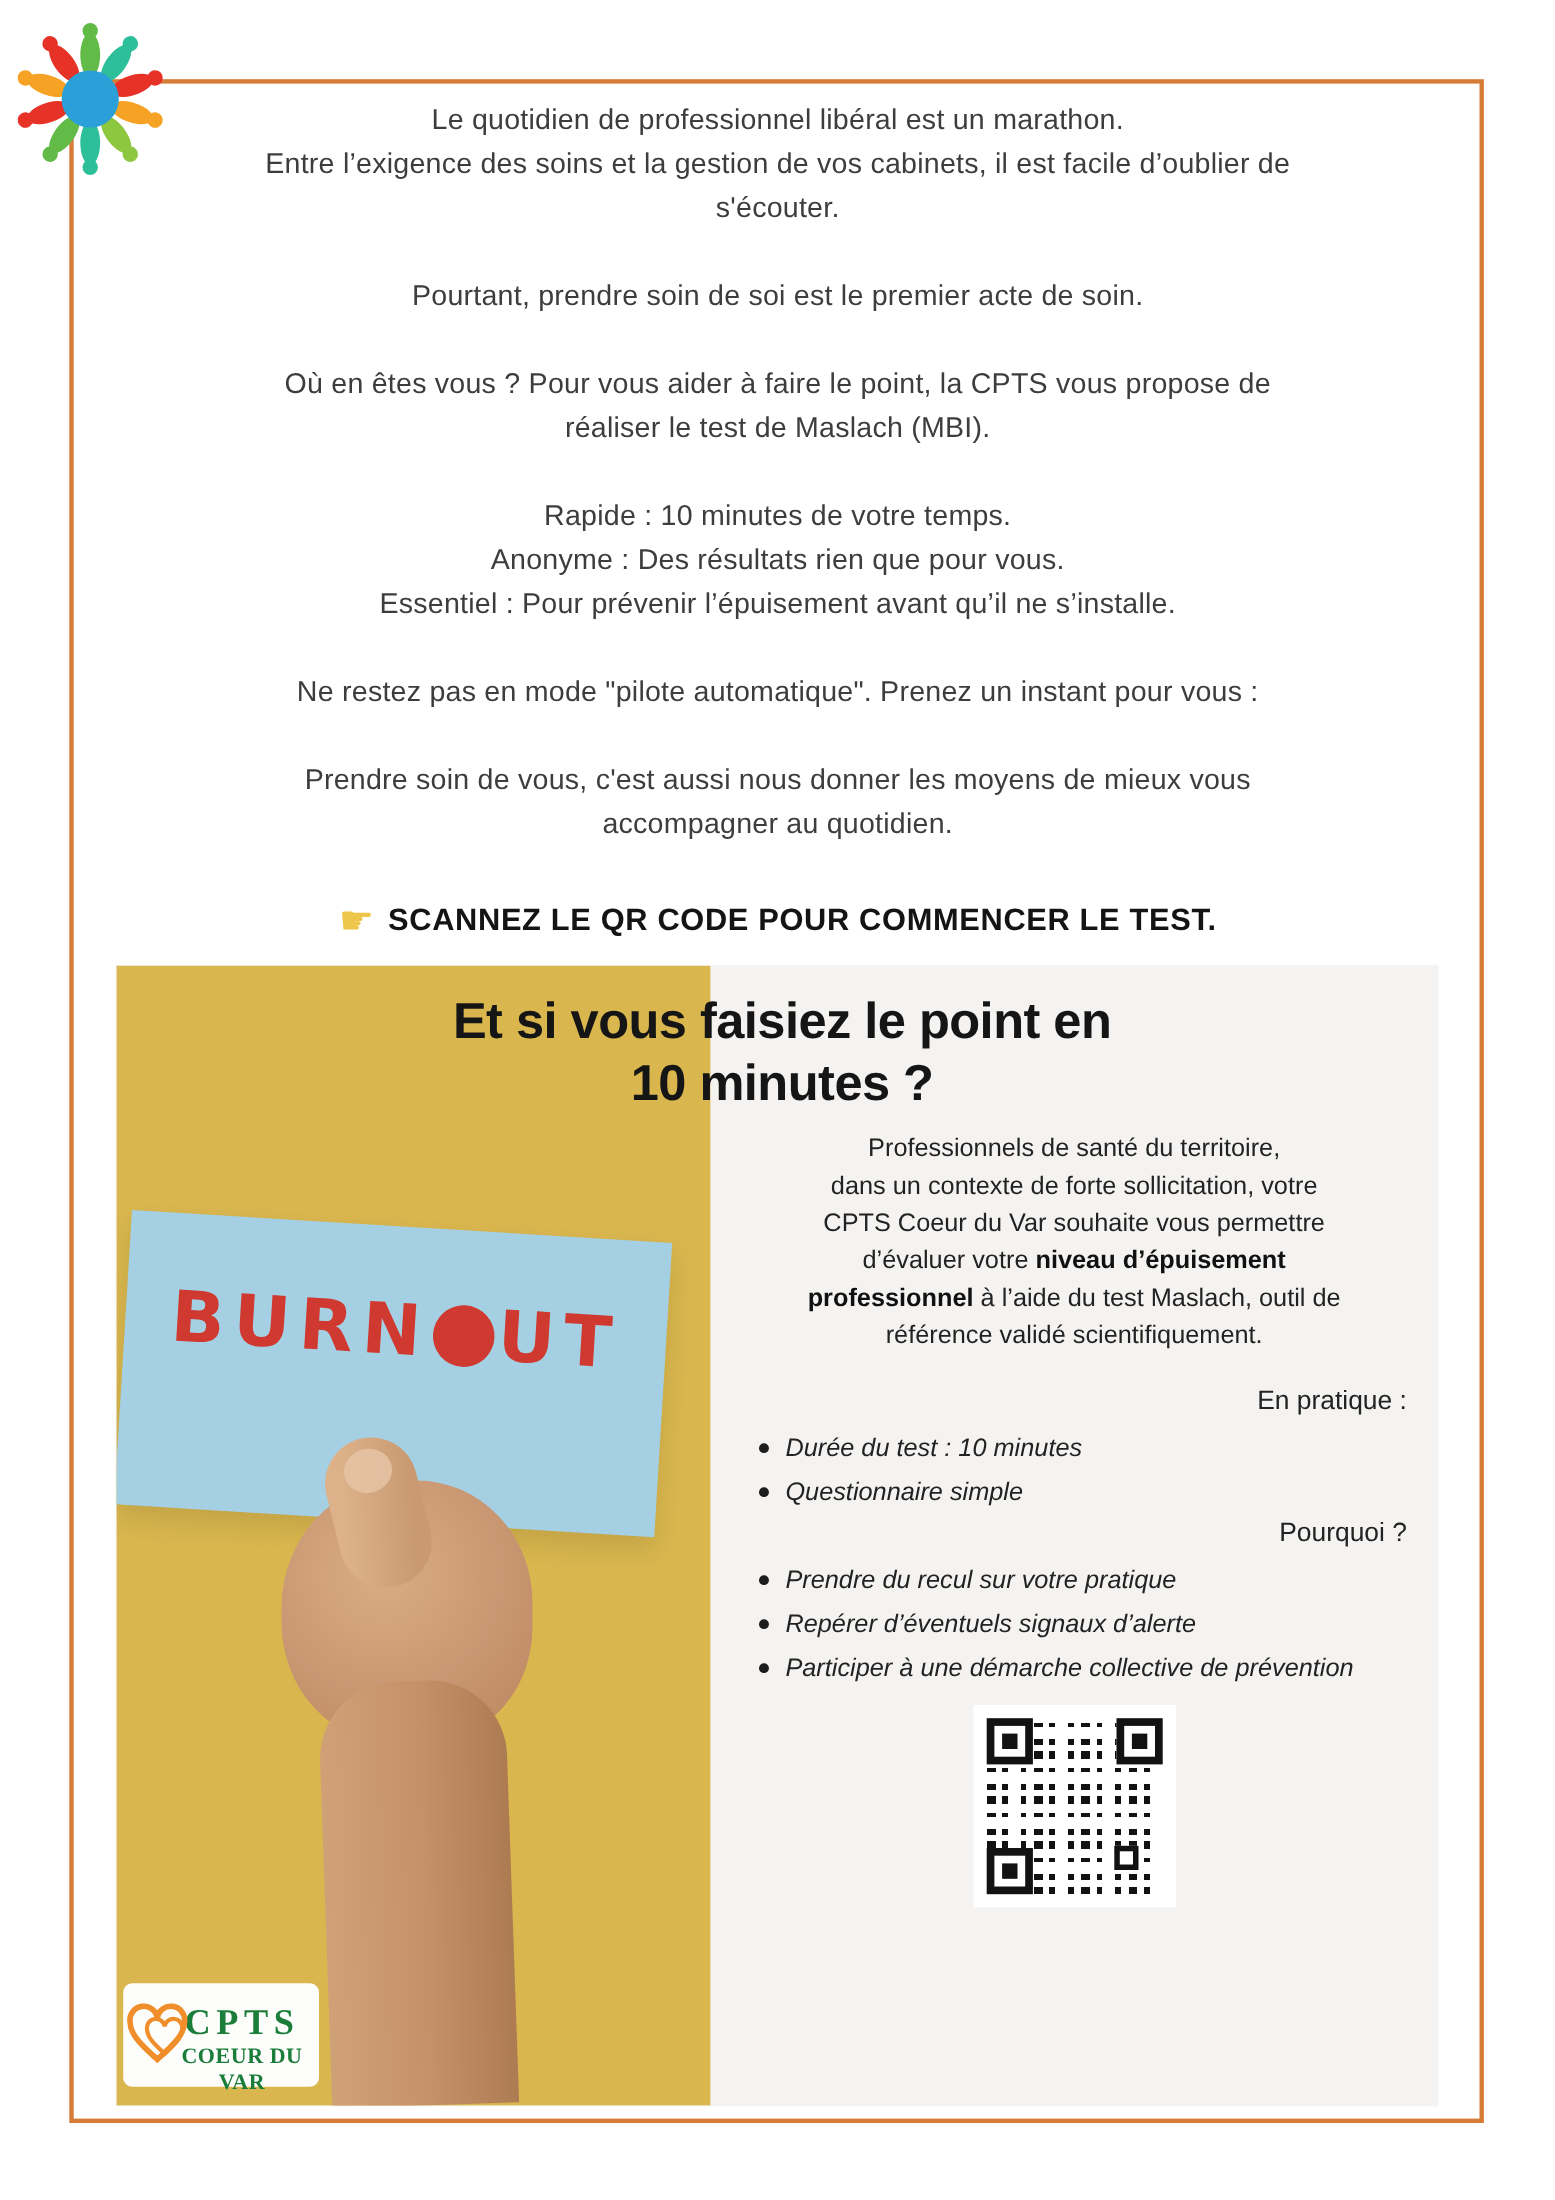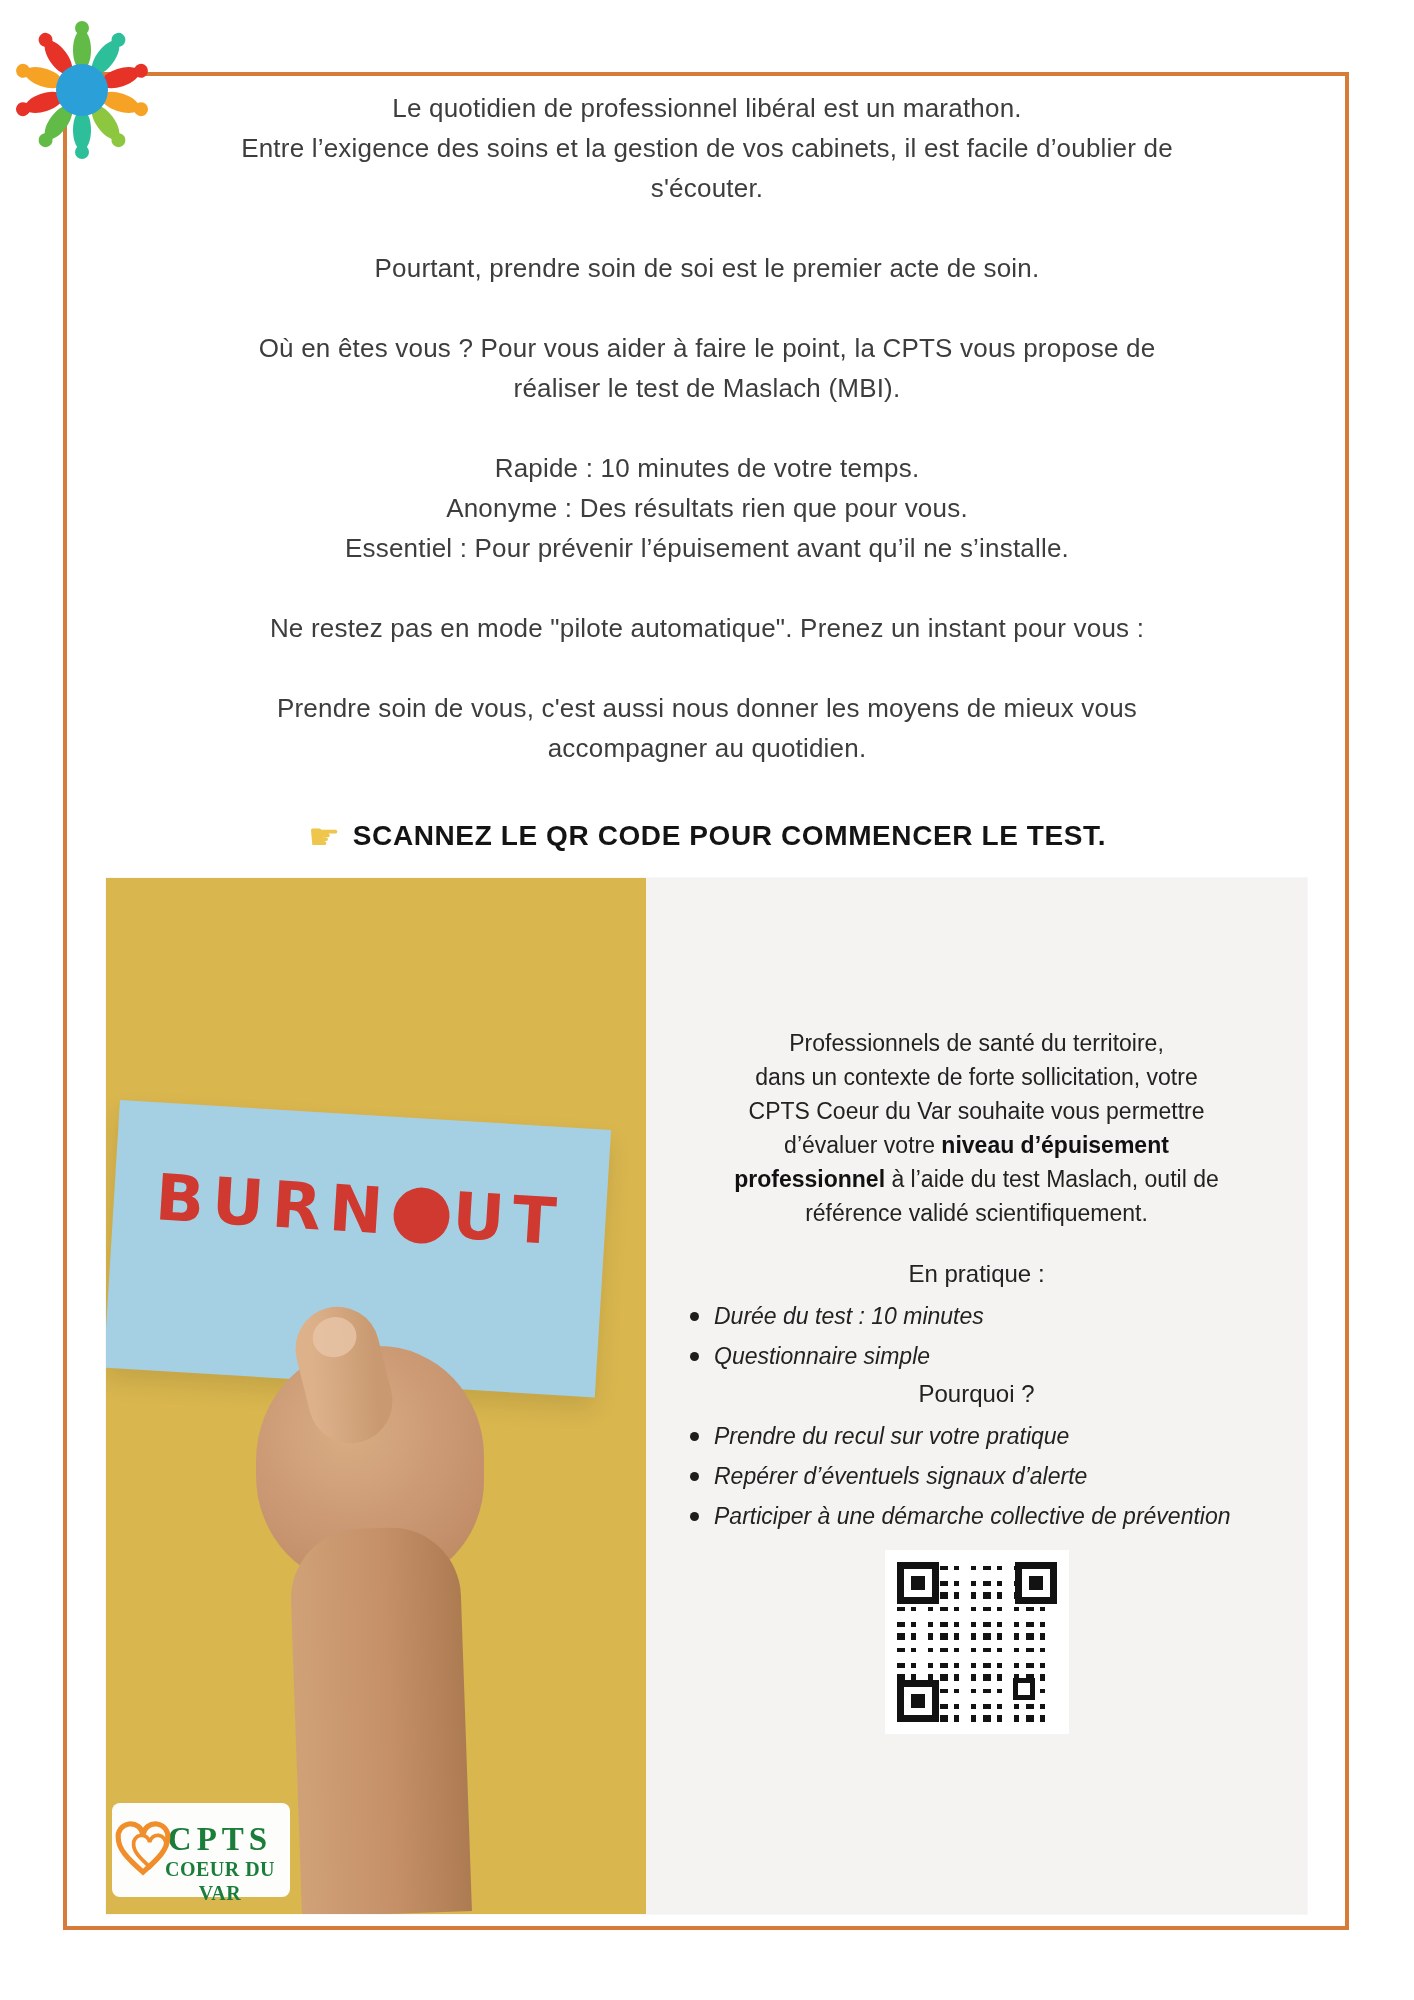--- a/index.html
+++ b/index.html
@@ -60,21 +60,21 @@
   .cpts-heart { flex:0 0 58px; height:84px; position:relative; }
   .cpts-text { flex:1; text-align:center; font-family:"Liberation Serif", serif; color:#1b7d3a;
                font-weight:700; margin-left:-14px; }
   .cpts-line1 { font-size:33px; letter-spacing:5px; line-height:36px;margin-top:25px; }
   .cpts-line2 { font-size:20px; letter-spacing:0.5px; line-height:24px; }
 
   
   .maslach-title { font-size:36px; font-weight:700; color:#141414; margin-bottom:20px; letter-spacing:0; }
   .maslach-para { font-size:23px; line-height:34px; color:#222; }
   .maslach-para b { font-weight:700; color:#111; }
-  .section-label { text-align:center; font-size:24px; margin-top:30px; color:#222; }
+  .section-label { text-align:right; font-size:24px; margin-top:30px; color:#222; }
   ul.plist { list-style:none; text-align:left; margin-top:8px;font-style:italic; }
   ul.plist li { position:relative; padding-left:40px; font-size:23px; line-height:40px; color:#222; }
   ul.plist li::before { content:""; position:absolute; left:16px; top:16px; width:9px; height:9px;
                         background:#1d1d1d; border-radius:50%; }
   .section-label.tight { margin-top:4px; }
 
   
   .qr { position:relative; width:184px; height:184px; background:#ffffff; margin:14px auto 0; }
   .qr-grid { position:absolute; left:12px; top:12px; width:160px; height:160px;
              background:repeating-linear-gradient(0deg,#121212 0 7px,transparent 7px 13px,#121212 13px 18px,transparent 18px 29px,#121212 29px 33px,transparent 33px 41px);
@@ -183,20 +183,24 @@
           <path d="M17 30 C8 22 2.5 16.5 2.5 10 a7.3 7.3 0 0 1 14.5-2 a7.3 7.3 0 0 1 14.5 2 c0 6.5-5.5 12-14.5 20z" fill="none" stroke="#ef8e2a" stroke-width="3"></path>
           <path d="M21 27 C15 21.5 11.5 18 11.5 13.8 a4.7 4.7 0 0 1 9.4-1.3 a4.7 4.7 0 0 1 9.4 1.3 c0 4.2-3.6 7.7-9.3 13.2z" fill="none" stroke="#ef8e2a" stroke-width="2.2"></path>
         </svg>
         <div class="cpts-text">
           <div class="cpts-line1">CPTS</div>
           <div class="cpts-line2">COEUR DU VAR</div>
         </div>
       </div>
     </div>
 
+    <div class="headline">
+      <span class="line" style="display:block">Et si vous faisiez le point en</span>
+      <span class="line" style="display:block">10 minutes ?</span>
+    </div>
 
     <div class="poster-right">
       <div class="maslach-para">
         <span style="display:block">Professionnels de santé du territoire,</span>
         <span style="display:block">dans un contexte de forte sollicitation, votre</span>
         <span style="display:block">CPTS Coeur du Var souhaite vous permettre</span>
         <span style="display:block"><span>d’évaluer votre </span><b>niveau d’épuisement</b></span>
         <span style="display:block"><b>professionnel</b><span> à l’aide du test Maslach, outil de</span></span>
         <span style="display:block">référence validé scientifiquement.</span>
       </div>

